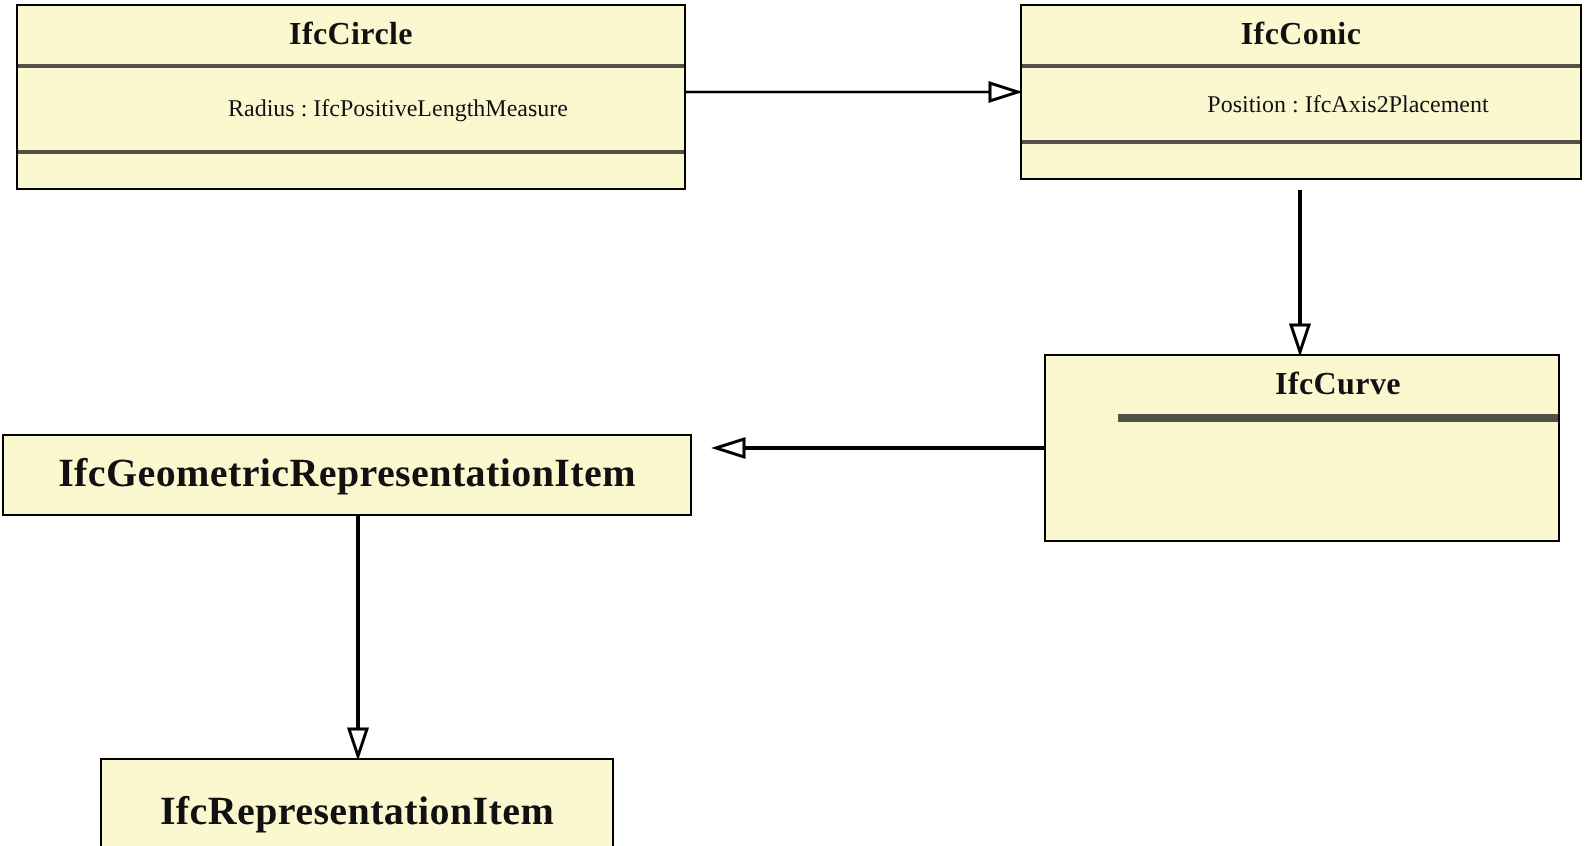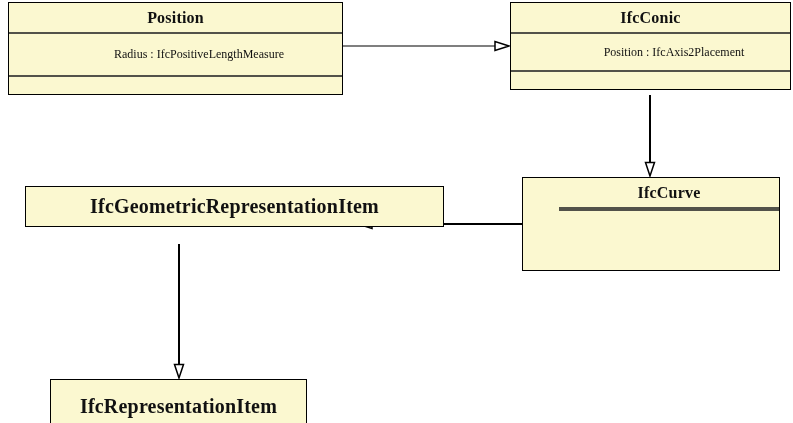--- a/index.html
+++ b/index.html
@@ -70,37 +70,37 @@
     <polygon class="arrowhead" points="650,176 645.5,162.5 654.5,162.5"></polygon>
 
     <line class="edge-line" x1="522" y1="224" x2="372" y2="224" stroke-width="2"></line>
     <polygon class="arrowhead" points="358,224 372,219.5 372,228.5"></polygon>
 
     <line class="edge-line" x1="179" y1="244" x2="179" y2="365" stroke-width="2"></line>
     <polygon class="arrowhead" points="179,378 174.5,364.5 183.5,364.5"></polygon>
   </svg>
 
   <div class="cls" style="left:8px;top:2px;width:335px;height:93px;">
-    <div class="title">Position</div>
+    <div class="title">IfcCircle</div>
     <div class="attrs">Radius : IfcPositiveLengthMeasure</div>
     <div class="empty"></div>
   </div>
 
   <div class="cls" style="left:510px;top:2px;width:281px;height:88px;">
     <div class="title">IfcConic</div>
     <div class="attrs">Position : IfcAxis2Placement</div>
     <div class="empty"></div>
   </div>
 
   <div class="cls" style="left:522px;top:177px;width:258px;height:94px;padding-left:36px;">
     <div class="title">IfcCurve</div>
     <div class="empty"></div>
   </div>
 
-  <div class="cls single" style="left:1px;top:186px;width:419px;height:41px;margin-left:24px;">
+  <div class="cls single" style="left:1px;top:217px;width:345px;height:41px;">
     <div class="title">IfcGeometricRepresentationItem</div>
   </div>
 
   <div class="cls single" style="left:50px;top:379px;width:257px;height:54px;">
     <div class="title">IfcRepresentationItem</div>
   </div>
 
 </div>
 
 </body></html>

